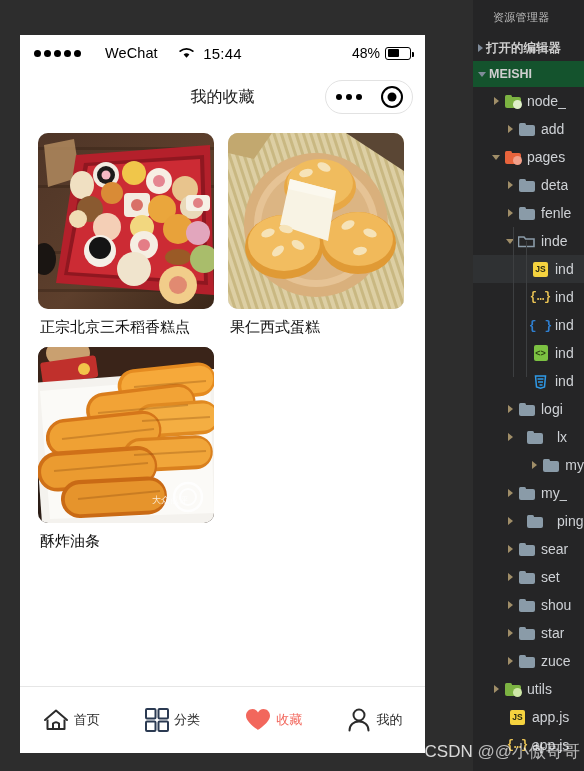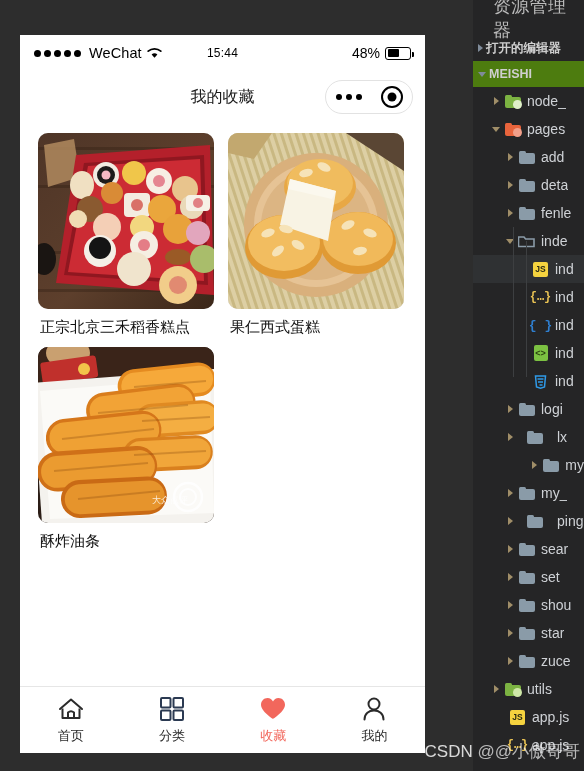--- a/index.html
+++ b/index.html
@@ -21,28 +21,28 @@
   }
 
   
   .statusbar {
     height: 36px;
     display: flex; align-items: center;
     padding: 0 14px;
     font-size: 15px; color: #000;
     position: relative;
   }
-  .sb-left { display: flex; align-items: center; gap: 4px; }
+  .sb-left { display: flex; align-items: center; gap: 20px; }
   .sb-dots { display: flex; gap: 3px; align-items: center; }
   .sb-dots i { width: 7px; height: 7px; border-radius: 50%; background: #000; display: block; }
   .sb-carrier { font-size: 14.5px; letter-spacing: .1px; margin-left: 4px; }
   .sb-wifi { margin-left: 1px; display: inline-block; }
   .sb-time {
     position: absolute; left: 0; right: 0; text-align: center;
-    font-size: 12px; letter-spacing: .2px; pointer-events: none;
+    font-size: 15px; letter-spacing: .2px; pointer-events: none;
   }
   .sb-right { margin-left: auto; display: flex; align-items: center; gap: 5px; }
   .sb-batt-pct { font-size: 14px; }
   .battery { position: relative; width: 26px; height: 13px; border: 1.6px solid #000; border-radius: 3px; }
   .battery::after { content: ""; position: absolute; right: -4px; top: 4px; width: 2.5px; height: 5px; background: #000; border-radius: 0 1px 1px 0; }
   .battery .lvl { position: absolute; left: 1.5px; top: 1.5px; bottom: 1.5px; width: 48%; background: #000; border-radius: 1px; }
 
   
   .navbar {
     height: 52px; position: relative;
@@ -80,38 +80,38 @@
   }
 
   
   .tabbar {
     position: absolute; left: 0; right: 0; bottom: 0;
     height: 67px;
     background: #fff;
     border-top: 1px solid #e6e6e6;
     display: flex;
   }
-  .tab { flex: 1; display: flex; flex-direction: column; align-items: center; justify-content: center; gap: 4px; }
+  .tab { flex: 1; display: flex; align-items: center; justify-content: center; gap: 4px; }
   .tab .ico { height: 28px; display: flex; align-items: center; justify-content: center; }
   .tab .lbl { font-size: 13px; color: #2b2b2b; }
   .tab.active .lbl { color: #f2675c; }
 
   
   #vscode {
     position: absolute; right: 0; top: 0;
     width: 111px; height: 771px;
     background: #252526;
     color: #cccccc;
     font-family: "Liberation Sans", "DejaVu Sans", sans-serif;
     overflow: hidden;
   }
   .vs-title {
     height: 35px; display: flex; align-items: center;
     padding-left: 20px;
-    font-size: 18px; color: #bbbbbb;
+    font-size: 11px; color: #bbbbbb;
     letter-spacing: .3px;
     font-family: Liberation Serif, serif;
   }
   .vs-section {
     height: 26px; display: flex; align-items: center;
     padding-left: 5px; gap: 3px;
     font-size: 12.5px; font-weight: bold; color: #cfcfcf;
     white-space: nowrap;
   }
   .tree { position: relative; }
@@ -394,21 +394,21 @@
 
   <div id="vscode">
 
     <div class="vs-title">资源管理器</div>
 
     <div class="vs-section">
       <span class="caret right w"></span>
       <span>打开的编辑器</span>
     </div>
 
-    <div class="vs-section" style="background:#4d7c0f;">
+    <div class="vs-section" style="background:#14532d;">
       <span class="caret down w"></span>
       <span>MEISHI</span>
     </div>
 
     <div class="tree">
       <div class="guide" style="left:40px; top:140px; height:150px;"></div>
       <div class="guide" style="left:53px; top:154px; height:136px;"></div>
 
       <div class="row" style="padding-left:16px;">
         <span class="tw">
@@ -417,45 +417,45 @@
         <span class="ic">
             <span class="folder f-green">
               <span class="tab"></span>
               <span class="body"></span>
               <span class="badge" style="background:#dff0c8;"></span>
             </span>
           </span>
         <span class="nm">node_</span>
       </div>
 
+      <div class="row" style="padding-left:30px;">
+        <span class="tw">
+            <i class="caret right"></i>
+          </span>
+        <span class="ic">
+            <span class="folder f-blue">
+              <span class="tab"></span>
+              <span class="body"></span>
+            </span>
+          </span>
+        <span class="nm">add</span>
+      </div>
+
       <div class="row" style="padding-left:16px;">
         <span class="tw">
             <i class="caret down"></i>
           </span>
         <span class="ic">
             <span class="folder f-orange">
               <span class="tab"></span>
               <span class="body"></span>
               <span class="badge" style="background:#f2a08a;"></span>
             </span>
           </span>
         <span class="nm">pages</span>
-      </div>
-
-      <div class="row" style="padding-left:30px;">
-        <span class="tw">
-            <i class="caret right"></i>
-          </span>
-        <span class="ic">
-            <span class="folder f-blue">
-              <span class="tab"></span>
-              <span class="body"></span>
-            </span>
-          </span>
-        <span class="nm">add</span>
       </div>
 
       <div class="row" style="padding-left:30px;">
         <span class="tw">
             <i class="caret right"></i>
           </span>
         <span class="ic">
             <span class="folder f-blue">
               <span class="tab"></span>
               <span class="body"></span>

